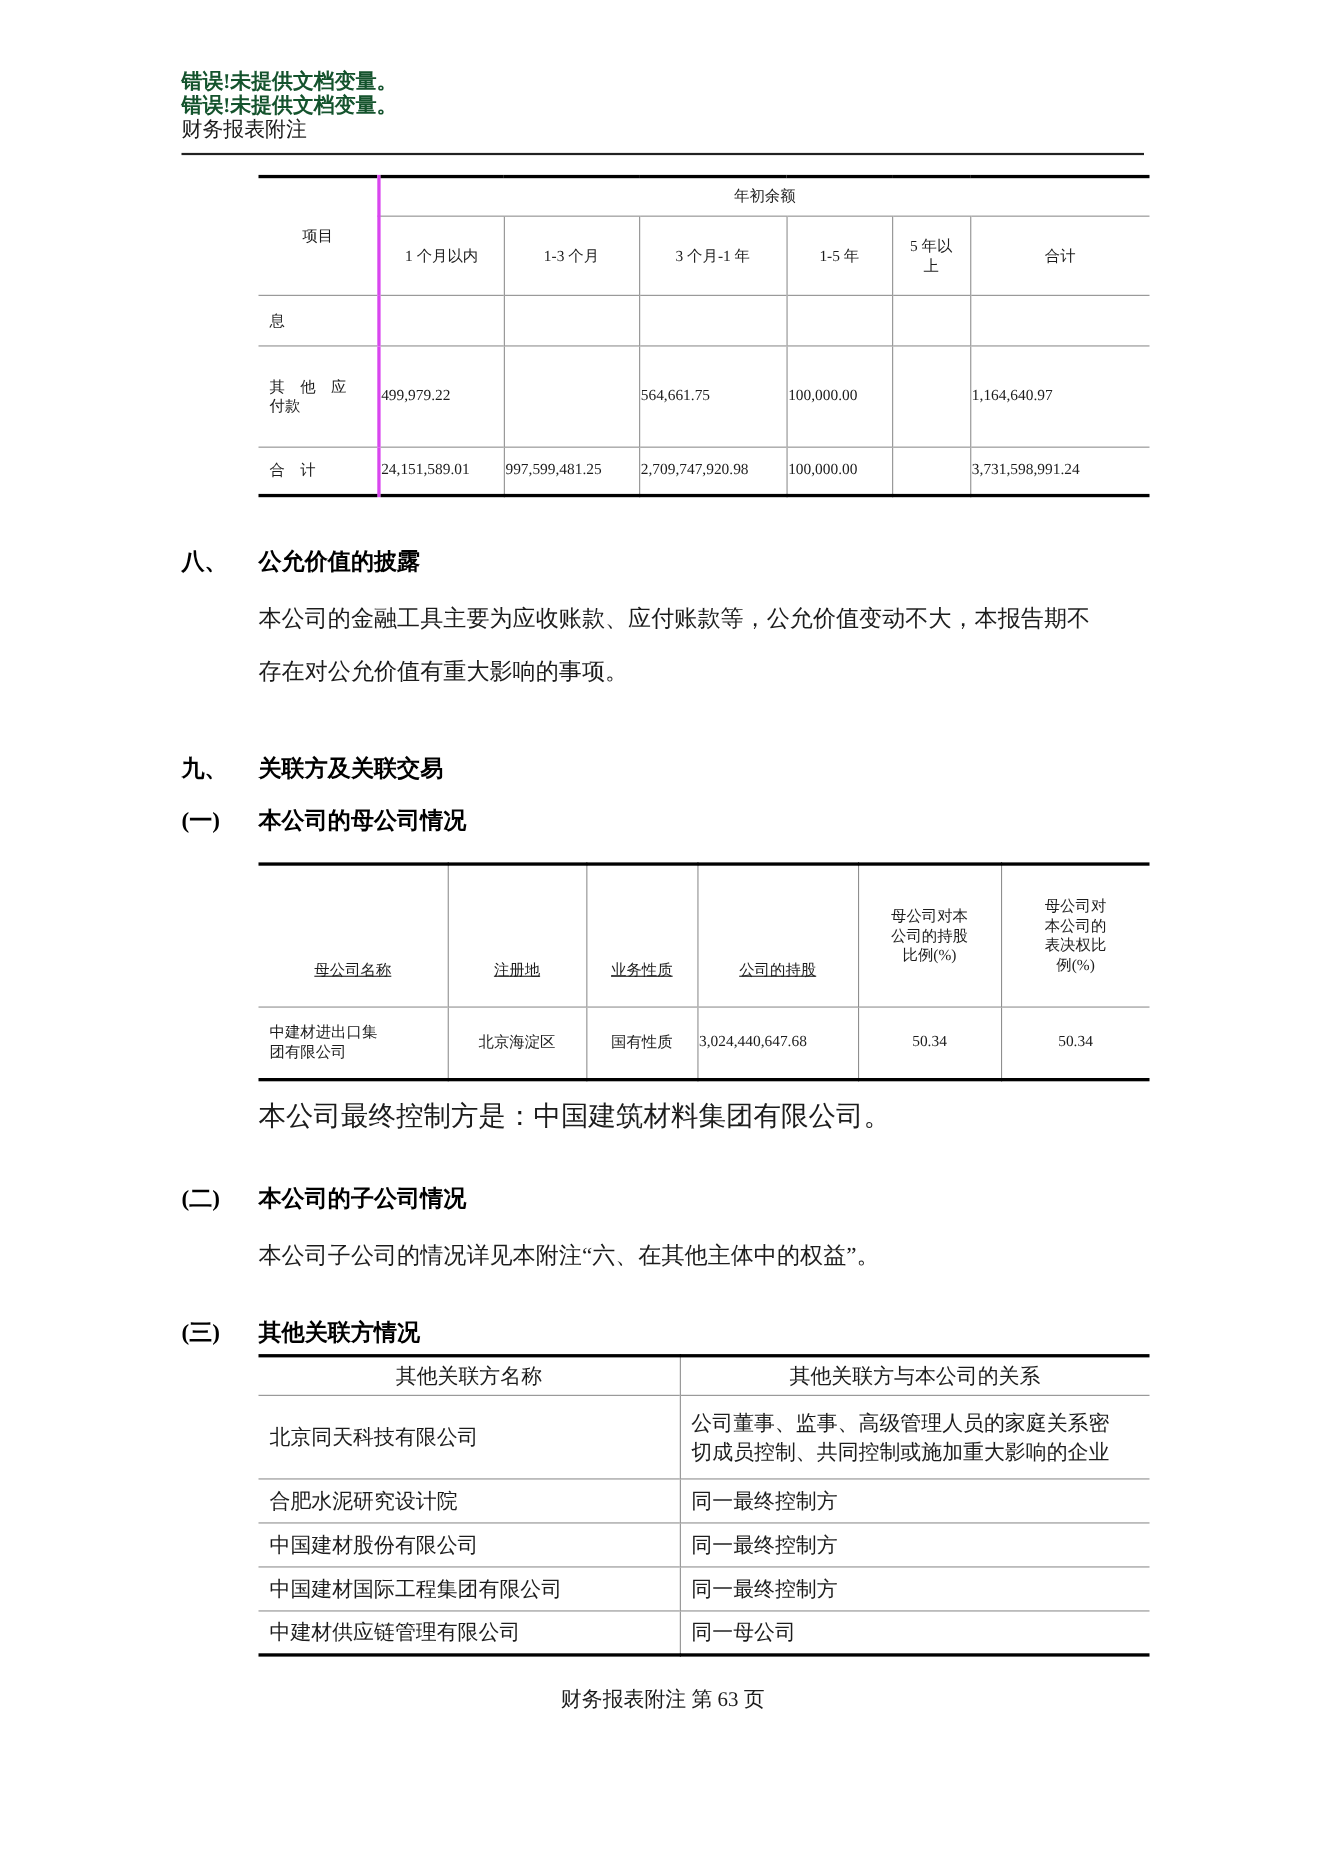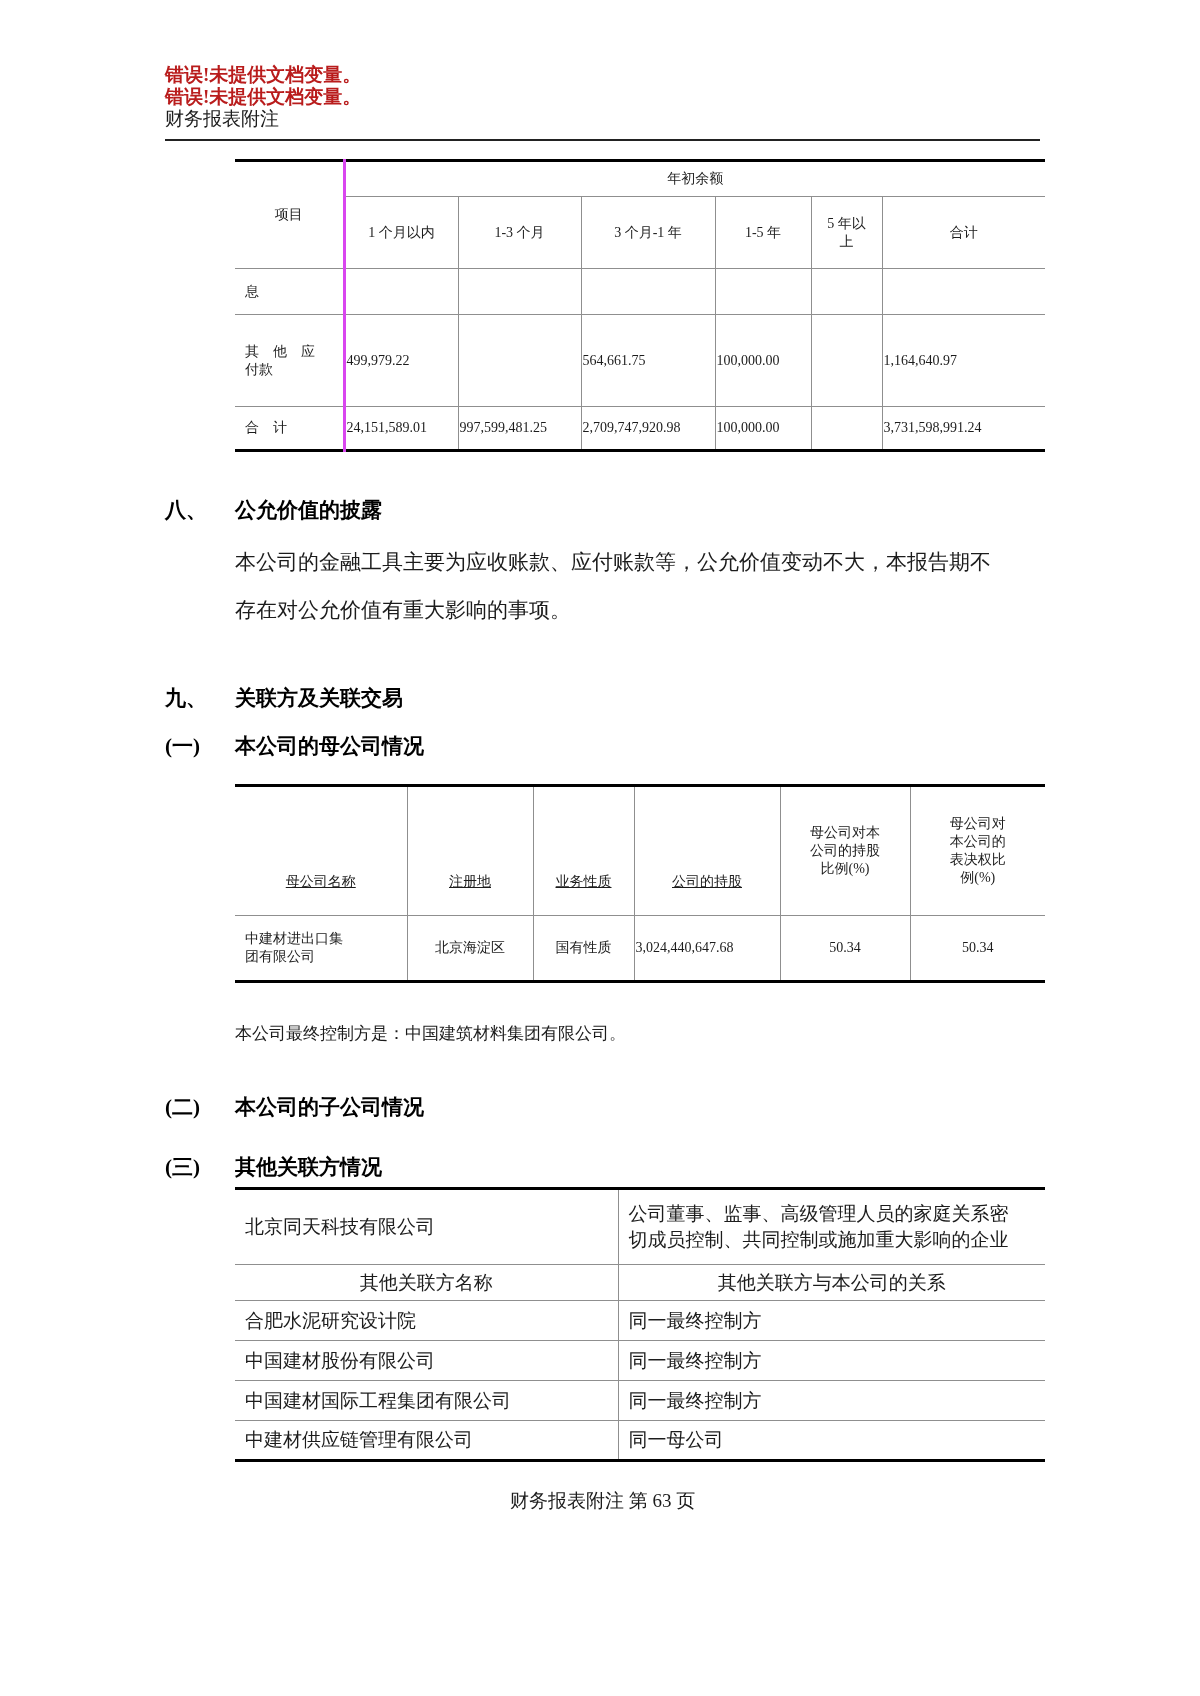--- a/index.html
+++ b/index.html
@@ -5,21 +5,21 @@
   html,body{margin:0;padding:0;}
   body{
     width:1200px;height:1696px;overflow:hidden;background:#ffffff;
     font-family:"Liberation Serif","DejaVu Serif",serif;
     color:#1c1c1c;
   }
   .page{width:875px;padding:64px 0 0 165px;}
   .pre{white-space:pre-line;}
   
   .doc-header{font-size:19px;line-height:22px;}
-  .doc-header .b{font-weight:bold;color:#b91c1c;}
+  .doc-header .b{font-weight:bold;color:#14532d;}
   .header-rule{border:none;border-top:2px solid #222;margin:9px 0 0 0;height:0;}
   
   .heading{display:flex;font-weight:bold;font-size:21px;color:#000;}
   .heading .num{width:70px;flex:0 0 70px;}
   .para{margin-left:70px;font-size:21px;line-height:48px;color:#1c1c1c;}
   
   table{border-collapse:collapse;table-layout:fixed;margin-left:70px;
         border-top:3px solid #000;border-bottom:3px solid #000;}
   td{font-size:14px;vertical-align:middle;overflow:hidden;}
   td+td{border-left:1px solid #8f8f8f;}
@@ -29,21 +29,21 @@
   .l{text-align:left;padding-left:10px;}
   
   .t1{width:810px;margin-top:18px;}
   .t1 .item-cell{border-right:3px solid #d946ef;}
   
   .t2{width:810px;margin-top:24px;}
   .t2 td.vb{vertical-align:bottom;padding-bottom:24px;text-decoration:underline;}
   
   .t3{width:810px;margin-top:6px;}
   .t3 td{font-size:19px;}
-  .note{margin-left:70px;font-size:17px;line-height:30px;margin-top:36px;}
+  .note{margin-left:70px;font-size:25px;line-height:30px;margin-top:18px;}
   .footer{width:875px;text-align:center;font-size:19px;margin-top:26px;color:#1c1c1c;}
   .mt44{margin-top:44px;} .mt50{margin-top:50px;} .mt20{margin-top:20px;} .mt14{margin-top:14px;} .mt32{margin-top:32px;}
 </style>
 </head>
 <body>
 
 <div class="page">
 
   <div class="doc-header">
     <div class="b">错误!未提供文档变量。</div>
@@ -158,41 +158,42 @@
     </tr>
   </tbody>
     </table>
 
   <div class="note">本公司最终控制方是：中国建筑材料集团有限公司。</div>
 
   <div class="heading mt44">
     <span class="num">(二)</span>
     <span>本公司的子公司情况</span>
   </div>
+  <div class="para pre mt14">本公司子公司的情况详见本附注“六、在其他主体中的权益”。</div>
 
   <div class="heading mt32">
     <span class="num">(三)</span>
     <span>其他关联方情况</span>
   </div>
 
   <table class="t3">
     <colgroup>
         <col style="width:383px">
         <col style="width:427px">
       </colgroup>
     <tbody>
-        <tr style="height:76px">
+        <tr style="height:36px">
+      <td class="c">其他关联方名称</td>
+      <td class="c">其他关联方与本公司的关系</td>
+    </tr>
+    <tr style="height:76px">
       <td class="l">北京同天科技有限公司</td>
       <td class="l pre">公司董事、监事、高级管理人员的家庭关系密
 切成员控制、共同控制或施加重大影响的企业</td>
     </tr>
-    <tr style="height:36px">
-      <td class="c">其他关联方名称</td>
-      <td class="c">其他关联方与本公司的关系</td>
-    </tr>
     <tr style="height:40px">
       <td class="l">合肥水泥研究设计院</td>
       <td class="l">同一最终控制方</td>
     </tr>
     <tr style="height:40px">
       <td class="l">中国建材股份有限公司</td>
       <td class="l">同一最终控制方</td>
     </tr>
     <tr style="height:40px">
       <td class="l">中国建材国际工程集团有限公司</td>

